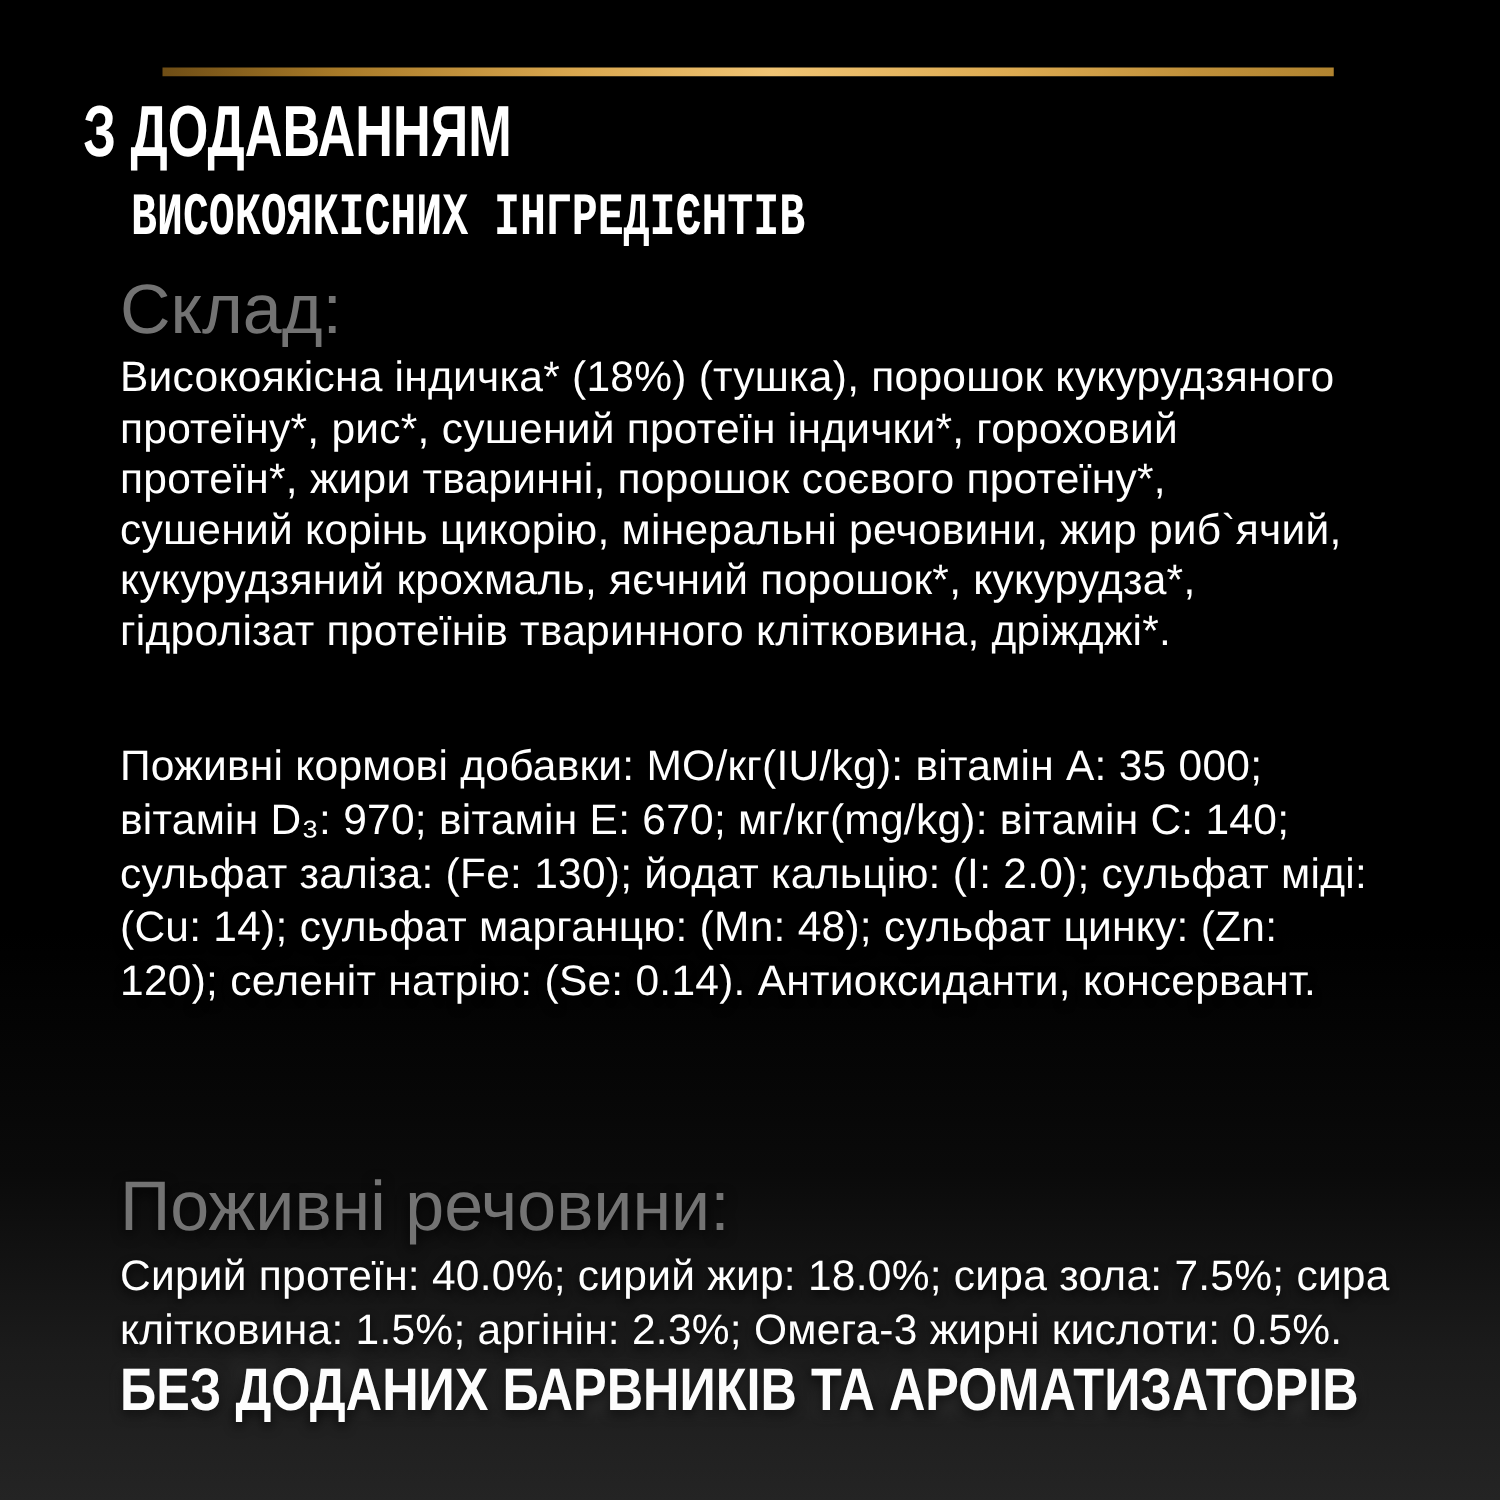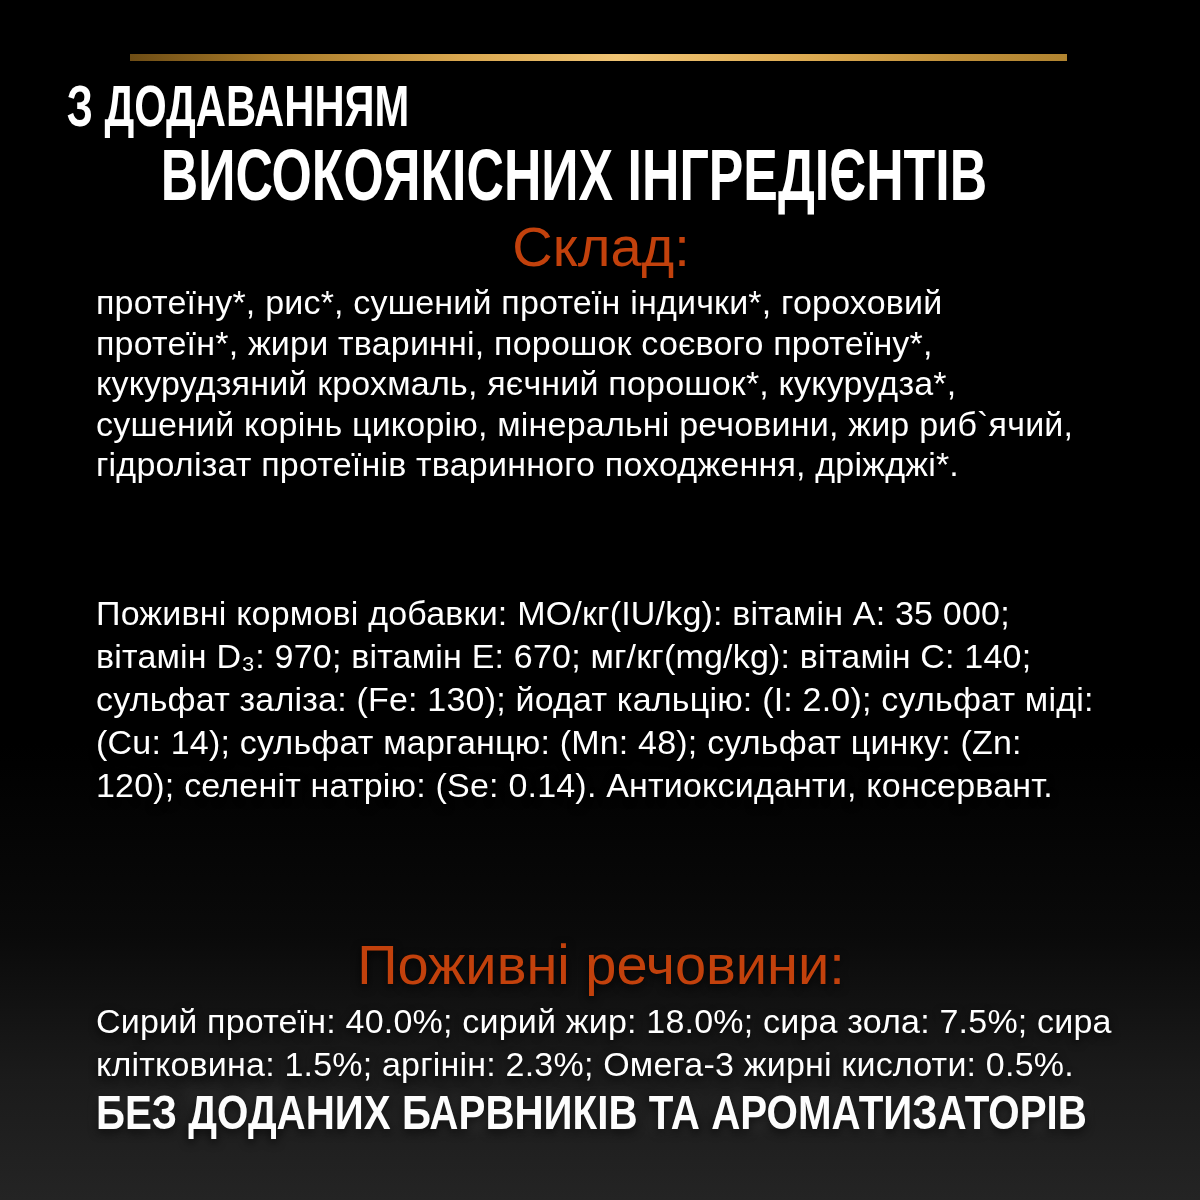--- a/index.html
+++ b/index.html
@@ -31,44 +31,44 @@
     text-align: left;
     font-weight: bold;
     text-shadow: 0 3px 10px rgba(0,0,0,0.9);
   }
   .header .line1 {
     font-size: 58px;
     line-height: 60px;
     display: block;
   }
   .header .line2 {
-    font-size: 72px;
+    font-size: 48px;
     line-height: 74px;
     display: block;
     margin-top: 2px;
+    font-family: Liberation Mono, monospace;
   }
   .condense {
     display: inline-block;
     transform: scaleX(0.72);
     transform-origin: 50% 50%;
     white-space: nowrap;
   }
   .section {
     position: absolute;
     left: 96px;
     width: 1010px;
   }
   .section-heading {
-    color: #c2410c;
+    color: #737373;
     font-size: 56px;
     line-height: 62px;
     font-weight: 400;
     margin: 0 0 4px 0;
     text-shadow: 0 3px 10px rgba(0,0,0,0.9);
-    text-align: center;
   }
   .body-line {
     white-space: nowrap;
     font-size: 34px;
     line-height: 40.5px;
     font-weight: 400;
     letter-spacing: 0.2px;
     text-shadow: 0 3px 8px rgba(0,0,0,0.85);
   }
   .lh43 .body-line { line-height: 43px; }
@@ -118,25 +118,26 @@
 
 <div class="gold-bar"></div>
 
 <div class="header">
   <span class="line1"><span class="condense">З ДОДАВАННЯМ</span></span>
   <span class="line2"><span class="condense">ВИСОКОЯКІСНИХ ІНГРЕДІЄНТІВ</span></span>
 </div>
 
 <div class="section s-sklad">
   <h2 class="section-heading">Склад:</h2>
+  <div class="body-line">Високоякісна індичка* (18%) (тушка), порошок кукурудзяного</div>
   <div class="body-line">протеїну*, рис*, сушений протеїн індички*, гороховий</div>
   <div class="body-line">протеїн*, жири тваринні, порошок соєвого протеїну*,</div>
+  <div class="body-line">сушений корінь цикорію, мінеральні речовини, жир риб`ячий,</div>
   <div class="body-line">кукурудзяний крохмаль, яєчний порошок*, кукурудза*,</div>
-  <div class="body-line">сушений корінь цикорію, мінеральні речовини, жир риб`ячий,</div>
-  <div class="body-line">гідролізат протеїнів тваринного походження, дріжджі*.</div>
+  <div class="body-line">гідролізат протеїнів тваринного клітковина, дріжджі*.</div>
 </div>
 
 <div class="section s-dobavky lh43">
   <div class="body-line">Поживні кормові добавки: МО/кг(IU/kg): вітамін A: 35 000;</div>
   <div class="body-line">вітамін D₃: 970; вітамін E: 670; мг/кг(mg/kg): вітамін C: 140;</div>
   <div class="body-line">сульфат заліза: (Fe: 130); йодат кальцію: (I: 2.0); сульфат міді:</div>
   <div class="body-line">(Cu: 14); сульфат марганцю: (Mn: 48); сульфат цинку: (Zn:</div>
   <div class="body-line">120); селеніт натрію: (Se: 0.14). Антиоксиданти, консервант.</div>
 </div>
 

